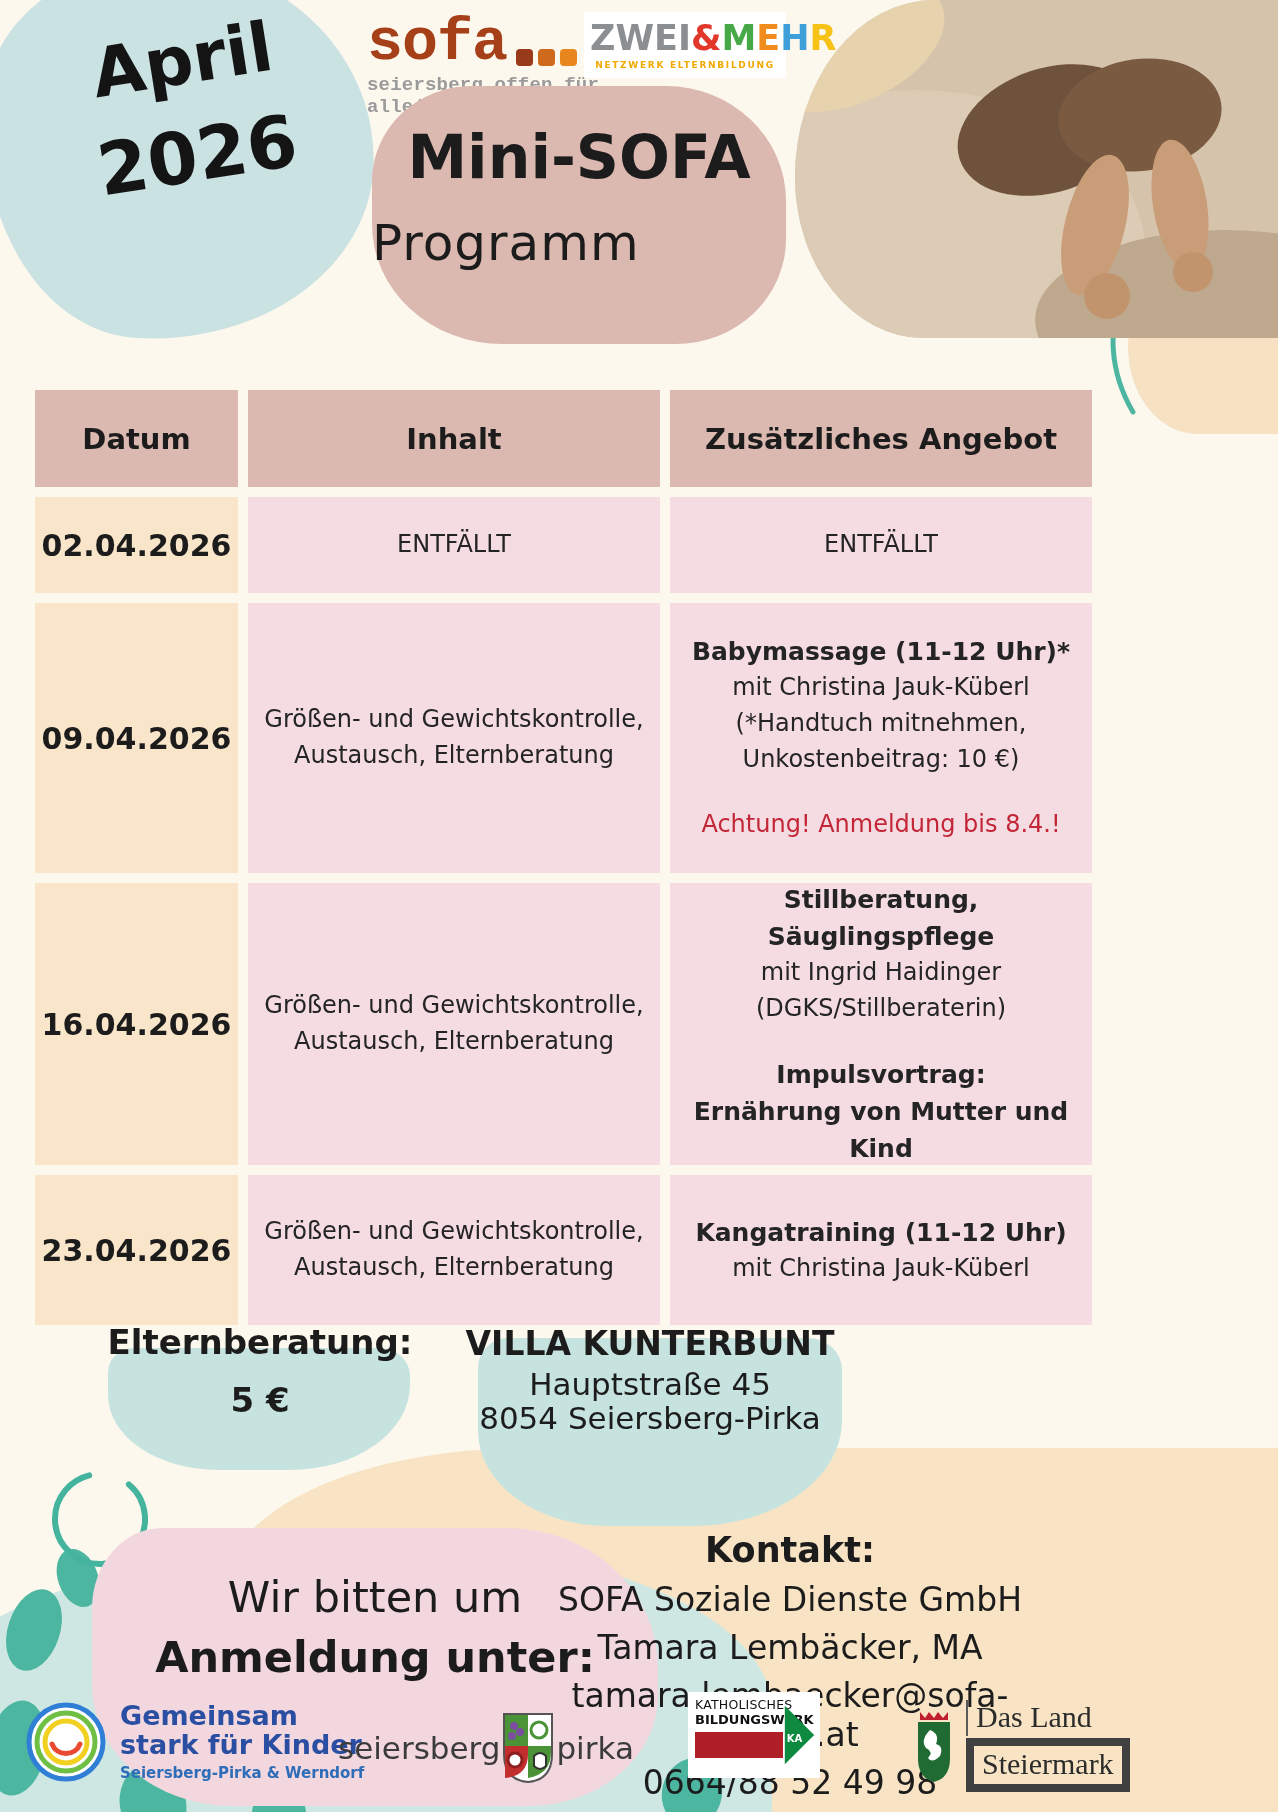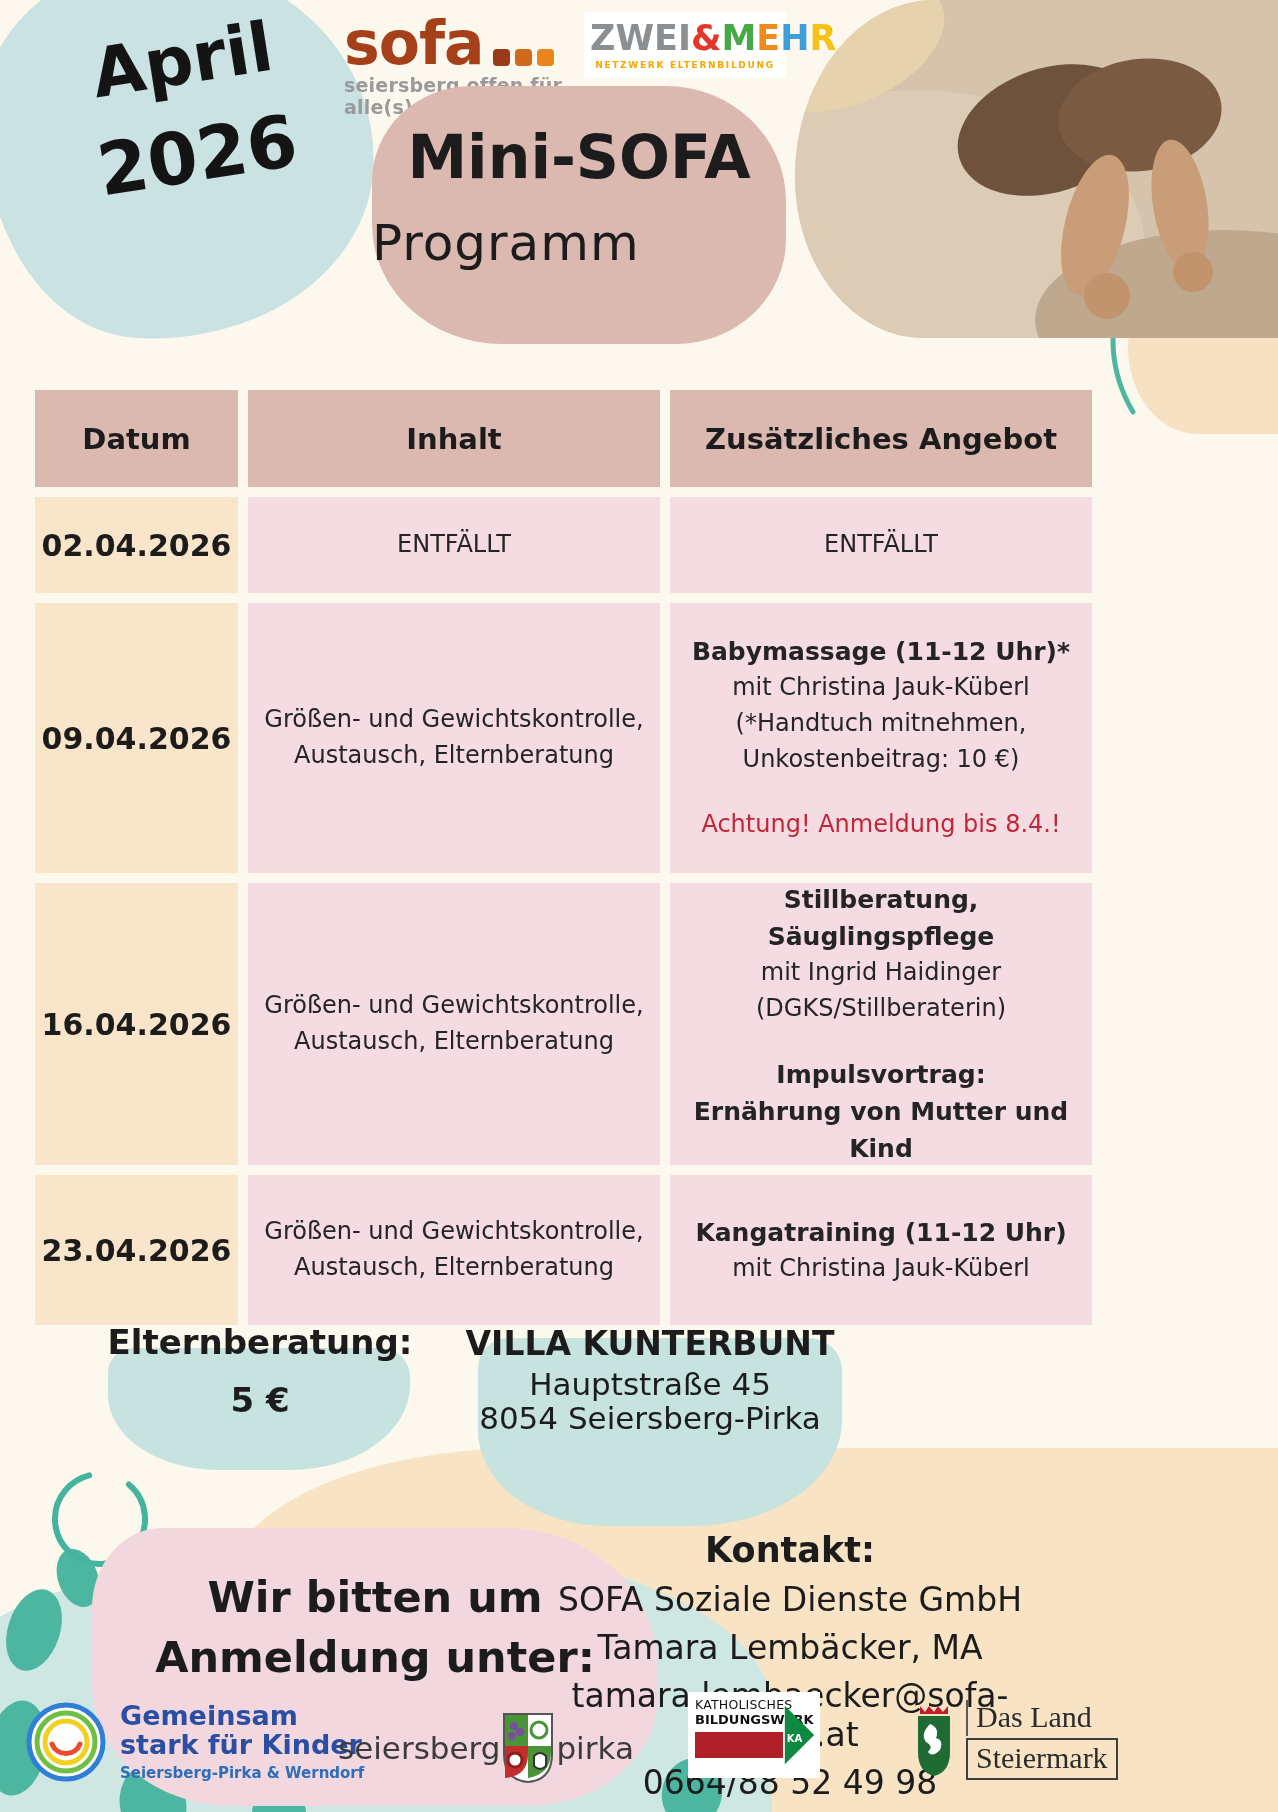--- a/index.html
+++ b/index.html
@@ -9,21 +9,21 @@
     font-family:"DejaVu Sans","Liberation Sans",sans-serif;color:#1c1c1c;
   }
   .abs{position:absolute;}
   
   .blob-blue{left:-18px;top:-38px;width:392px;height:378px;background:#cbe2e3;
     border-radius:46% 54% 58% 42% / 40% 52% 48% 60%;transform:rotate(3deg);}
   .month{left:52px;top:26px;width:276px;text-align:center;transform:rotate(-9deg);
     font-weight:bold;color:#141414;line-height:1;}
   .month-l1{font-size:68px;}
   .month-l2{font-size:72px;margin-top:26px;}
-  .sofa-logo{left:344px;top:16px;width:260px;}
+  .sofa-logo{left:367px;top:16px;width:260px;font-family:Liberation Mono, monospace;}
   .sofa-word{display:flex;align-items:flex-end;gap:3px;font-size:60px;font-weight:bold;
     color:#a64019;line-height:0.9;letter-spacing:-1px;}
   .sofa-dots{display:flex;gap:5px;margin:0 0 4px 6px;}
   .sofa-dot{width:17px;height:17px;border-radius:4px;}
   .sd1{background:#993a1a;} .sd2{background:#cf6a1c;} .sd3{background:#e8851d;}
   .sofa-tag{font-size:19px;color:#9a9a9a;font-weight:bold;margin-top:4px;letter-spacing:.2px;}
   .zm-card{left:584px;top:12px;width:190px;background:#ffffff;text-align:center;
     padding:9px 6px 8px;}
   .zm-word{font-size:35px;font-weight:bold;line-height:1;letter-spacing:0;}
   .zmc0{color:#8b8f92;} .zmc1{color:#e2372b;} .zmc2{color:#46a847;}
@@ -68,21 +68,21 @@
   .spot{background:#4db6a0;border-radius:50%;z-index:3;}
   .sp1{left:8px;top:1588px;width:52px;height:84px;transform:rotate(18deg);}
   .sp2{left:58px;top:1548px;width:40px;height:60px;transform:rotate(-20deg);}
   .sp3{left:-12px;top:1700px;width:58px;height:96px;transform:rotate(10deg);}
   .sp4{left:120px;top:1764px;width:66px;height:80px;transform:rotate(-14deg);}
   .sp5{left:252px;top:1788px;width:54px;height:50px;}
   .sp6{left:662px;top:1758px;width:60px;height:70px;transform:rotate(12deg);}
   .ring{left:38px;top:1452px;width:124px;height:134px;z-index:3;}
   .blob-pink{left:92px;top:1528px;width:566px;height:278px;background:#f3d7de;
     border-radius:70px 150px 130px 140px / 80px 140px 110px 120px;z-index:4;}
-  .reg-l1{left:92px;top:1572px;width:566px;text-align:center;font-weight:bold;font-size:43px;z-index:5;}
+  .reg-l1{left:92px;top:1572px;width:566px;text-align:center;font-weight:normal;font-size:43px;z-index:5;}
   .reg-l2{left:92px;top:1632px;width:566px;text-align:center;font-weight:bold;font-size:43px;z-index:5;}
   .contact{left:540px;top:1530px;width:500px;text-align:center;z-index:5;}
   .contact-h{font-size:35px;font-weight:bold;margin-bottom:10px;}
   .contact-line{font-size:33px;margin-top:9px;}
   
   .gsk{left:24px;top:1700px;display:flex;align-items:center;gap:12px;z-index:5;}
   .gsk-text{line-height:1.05;}
   .gsk-l1,.gsk-l2{font-size:27px;font-weight:bold;color:#2a4fa2;}
   .gsk-l3{font-size:15px;color:#2e6db8;margin-top:7px;font-weight:bold;}
   .spk{left:338px;top:1712px;display:flex;align-items:center;gap:2px;z-index:5;color:#3b3b3b;}
@@ -90,21 +90,21 @@
   .kbw{left:688px;top:1692px;width:132px;height:86px;background:#ffffff;z-index:5;
     display:flex;padding:5px 4px 5px 7px;box-sizing:border-box;}
   .kbw-left{width:88px;display:flex;flex-direction:column;}
   .kbw-l1{font-size:12.5px;color:#111;letter-spacing:.2px;}
   .kbw-l2{font-size:13px;font-weight:bold;color:#111;}
   .kbw-bar{height:26px;background:#b01e28;margin-top:5px;width:100%;}
   .stm{left:910px;top:1700px;display:flex;align-items:center;gap:8px;z-index:5;
     font-family:"Liberation Serif","DejaVu Serif",serif;color:#2b2b2b;}
   .stm-text{line-height:1;}
   .stm-l1{font-size:30px;border-left:2px solid #5a5a5a;padding:2px 6px 4px 8px;}
-  .stm-l2{font-size:30px;border:2px solid #404040;padding:3px 8px 5px 8px;margin-top:2px;}
+  .stm-l2{font-size:30px;border:8px solid #404040;padding:3px 8px 5px 8px;margin-top:2px;}
 </style>
 </head>
 <body>
 
 <div class="canvas">
 
   <div class="abs blob-blue"></div>
   <div class="abs corner-peach"></div>
   <svg class="abs squiggle" viewBox="0 0 130 210">
     <path d="M25 5 C 70 55, 5 115, 55 200" stroke="#4db6a0" stroke-width="5" fill="none" stroke-linecap="round"></path>

